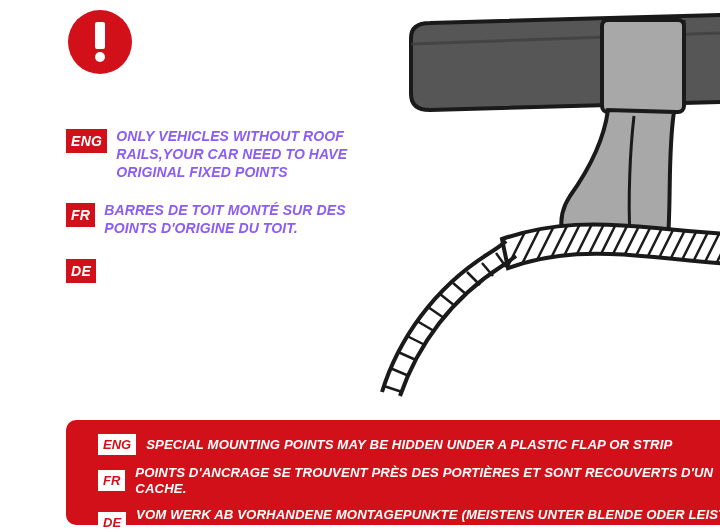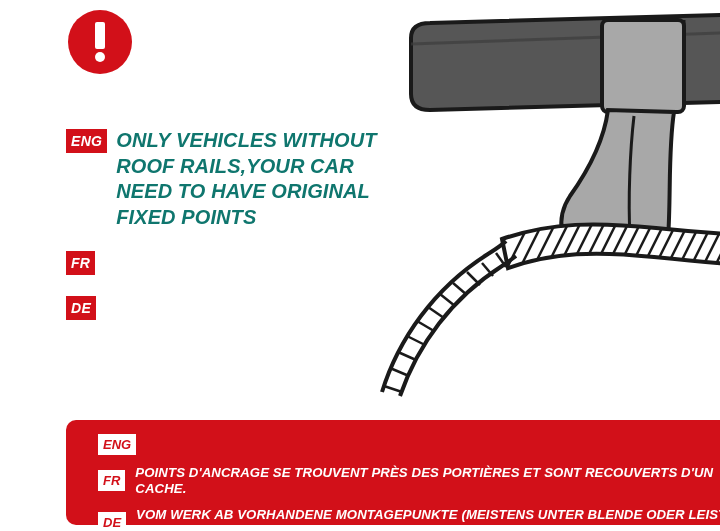--- a/index.html
+++ b/index.html
@@ -81,24 +81,24 @@
     font-size: 14px;
     line-height: 1;
     padding: 5px 5px 5px 5px;
     letter-spacing: 0.3px;
     margin-right: 9px;
     margin-top: 1px;
     text-align: center;
     min-width: 18px;
   }
   .note-text {
-    font-size: 20px;
-    font-weight: bold;
-    font-style: italic;
-    color: #0f766e;
+    font-size: 14px;
+    font-weight: bold;
+    font-style: italic;
+    color: #8b5cf6;
     line-height: 1.28;
     letter-spacing: 0.1px;
     text-transform: uppercase;
   }
 
   
   .banner {
     position: absolute;
     left: 10px;
     bottom: 6px;
@@ -255,30 +255,32 @@
     </svg>
   </div>
 
   <div class="notes">
     <div class="note-row">
       <span class="lang-tag">ENG</span>
       <span class="note-text">ONLY VEHICLES WITHOUT ROOF RAILS,YOUR CAR NEED TO HAVE ORIGINAL FIXED POINTS</span>
     </div>
     <div class="note-row">
       <span class="lang-tag">FR</span>
+      <span class="note-text">BARRES DE TOIT MONTÉ SUR DES POINTS D'ORIGINE DU TOIT.</span>
     </div>
     <div class="note-row">
       <span class="lang-tag">DE</span>
     </div>
   </div>
 
   <div class="banner">
     <div class="banner-inner">
       <div class="banner-row">
         <span class="banner-tag">ENG</span>
+        <span class="banner-text">SPECIAL MOUNTING POINTS MAY BE HIDDEN  UNDER A PLASTIC FLAP OR STRIP</span>
       </div>
       <div class="banner-row">
         <span class="banner-tag">FR</span>
         <span class="banner-text">POINTS D'ANCRAGE SE TROUVENT PRÈS DES PORTIÈRES ET SONT RECOUVERTS D'UN CACHE.</span>
       </div>
       <div class="banner-row">
         <span class="banner-tag">DE</span>
         <span class="banner-text">VOM WERK AB VORHANDENE MONTAGEPUNKTE (MEISTENS UNTER BLENDE ODER LEISTE VERSTECKT)</span>
       </div>
     </div>

